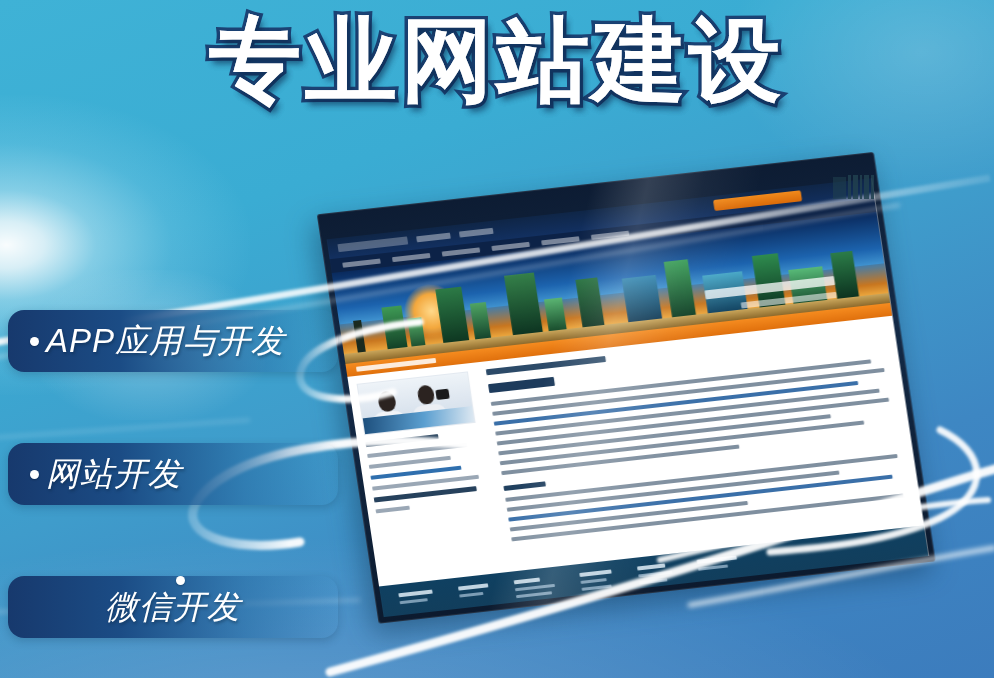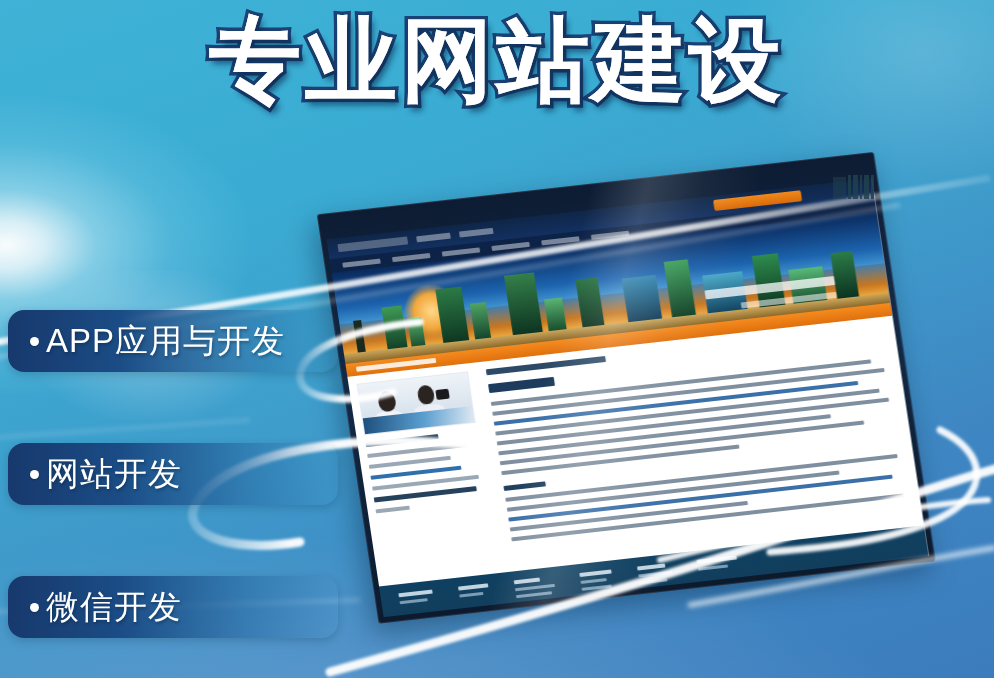--- a/index.html
+++ b/index.html
@@ -49,34 +49,34 @@
   }
   .title-inner{
     -webkit-text-stroke:0;
     position:absolute;left:0;top:0;width:994px;color:#ffffff;
   }
   
   .pill{
     position:absolute;left:8px;height:62px;width:330px;border-radius:16px;
     background:linear-gradient(90deg,#17396d 0%,#1b4c85 34%,rgba(37,103,160,.55) 72%,rgba(60,140,190,0) 100%);
     box-shadow:0 3px 9px rgba(12,40,70,.22);
-    display:flex;align-items:center;
+    display:flex;align-items:center;font-style:italic;
   }
   .pill .dot{
     width:9px;height:9px;border-radius:50%;background:#ffffff;
     margin-left:22px;margin-right:7px;flex:0 0 auto;
     box-shadow:0 1px 2px rgba(0,0,0,.25);
   }
   .pill .ptext{
     color:#ffffff;font-size:33px;font-weight:400;letter-spacing:1px;
     text-shadow:1px 2px 3px rgba(10,35,60,.45);white-space:nowrap;
   }
   #pill0{top:310px;}
   #pill1{top:443px;align-items:center;}
-  #pill2{top:576px;}
+  #pill2{top:576px;flex-direction:column;}
   
   .barcode{position:absolute;left:833px;top:173px;width:42px;height:26px;display:flex;align-items:flex-end;gap:2px;}
   .barcode i{display:block;background:#21414f;opacity:.85;}
   
   .screen-wrap{
     position:absolute;left:355px;top:205px;width:580px;height:430px;
     transform:rotate(-8.6deg) skewY(2.2deg);
     transform-origin:10% 60%;
     filter:drop-shadow(-6px 10px 14px rgba(8,40,70,.42));
   }

